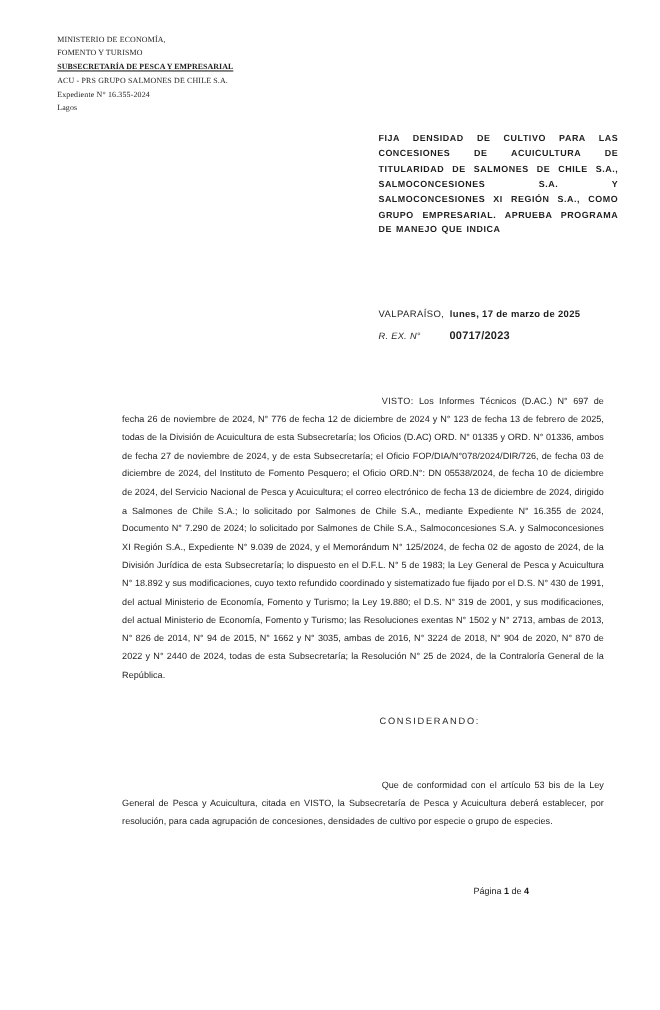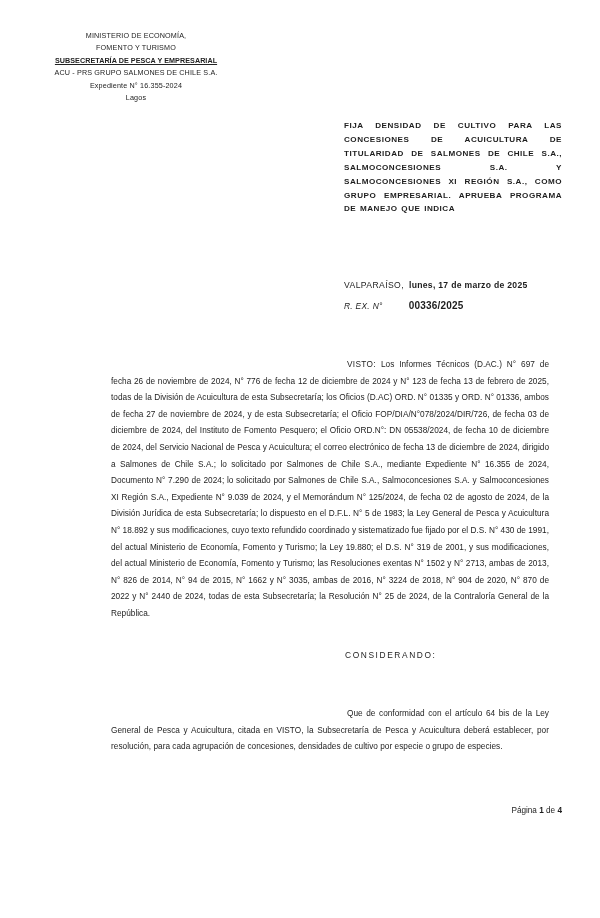--- a/index.html
+++ b/index.html
@@ -22,25 +22,26 @@
     inset: 0;
     background: #ffffff;
   }
 
   
   .doc-header {
     position: absolute;
     left: 52px;
     top: 30px;
     width: 168px;
-    text-align: center;
+    text-align: left;
     font-size: 7.2px;
     line-height: 12.4px;
     letter-spacing: 0.15px;
     color: #222;
+    font-family: Liberation Serif, serif;
   }
   .doc-header .line { display: block; white-space: nowrap; }
   .doc-header .underlined {
     text-decoration: underline;
     font-weight: 700;
     letter-spacing: 0.05px;
   }
 
   
   .title-block {
@@ -115,21 +116,21 @@
     letter-spacing: 1.6px;
     color: #1d1d1d;
     white-space: nowrap;
   }
 
   
   .page-footer {
     position: absolute;
     left: 0;
     top: 806px;
-    width: 562px;
+    width: 481px;
     text-align: right;
     font-size: 8.2px;
     color: #1d1d1d;
   }
   .page-footer .pg-strong { font-weight: 700; }
 </style>
 </head>
 <body>
 
 <div class="page">
@@ -143,31 +144,31 @@
     <span class="line">Lagos</span>
   </div>
 
   <div class="title-block">FIJA DENSIDAD DE CULTIVO PARA LAS CONCESIONES DE ACUICULTURA DE TITULARIDAD DE SALMONES DE CHILE S.A., SALMOCONCESIONES S.A. Y SALMOCONCESIONES XI REGIÓN S.A., COMO GRUPO EMPRESARIAL. APRUEBA PROGRAMA DE MANEJO QUE INDICA</div>
 
   <div class="place-date">
     <span class="city">VALPARAÍSO,</span><span class="date">lunes, 17 de marzo de 2025</span>
   </div>
 
   <div class="res-number">
-    <span class="label">R. EX. N°</span><span class="value">00336/2025</span>
+    <span class="label">R. EX. N°</span><span class="value">00717/2023</span>
   </div>
 
   <div class="body-block vistos">
     <p class="indent-first"><span class="kw">VISTO:</span><span> Los Informes Técnicos (D.AC.) N° 697 de fecha 26 de noviembre de 2024, N° 776 de fecha 12 de diciembre de 2024 y N° 123 de fecha 13 de febrero de 2025, todas de la División de Acuicultura de esta Subsecretaría; los Oficios (D.AC) ORD. N° 01335 y ORD. N° 01336, ambos de fecha 27 de noviembre de 2024, y de esta Subsecretaría; el Oficio FOP/DIA/N°078/2024/DIR/726, de fecha 03 de diciembre de 2024, del Instituto de Fomento Pesquero; el Oficio ORD.N°: DN 05538/2024, de fecha 10 de diciembre de 2024, del Servicio Nacional de Pesca y Acuicultura; el correo electrónico de fecha 13 de diciembre de 2024, dirigido a Salmones de Chile S.A.; lo solicitado por Salmones de Chile S.A., mediante Expediente N° 16.355 de 2024, Documento N° 7.290 de 2024; lo solicitado por Salmones de Chile S.A., Salmoconcesiones S.A. y Salmoconcesiones XI Región S.A., Expediente N° 9.039 de 2024, y el Memorándum N° 125/2024, de fecha 02 de agosto de 2024, de la División Jurídica de esta Subsecretaría; lo dispuesto en el D.F.L. N° 5 de 1983; la Ley General de Pesca y Acuicultura N° 18.892 y sus modificaciones, cuyo texto refundido coordinado y sistematizado fue fijado por el D.S. N° 430 de 1991, del actual Ministerio de Economía, Fomento y Turismo; la Ley 19.880; el D.S. N° 319 de 2001, y sus modificaciones, del actual Ministerio de Economía, Fomento y Turismo; las Resoluciones exentas N° 1502 y N° 2713, ambas de 2013, N° 826 de 2014, N° 94 de 2015, N° 1662 y N° 3035, ambas de 2016, N° 3224 de 2018, N° 904 de 2020, N° 870 de 2022 y N° 2440 de 2024, todas de esta Subsecretaría; la Resolución N° 25 de 2024, de la Contraloría General de la República.</span></p>
   </div>
 
   <div class="considerando-heading">CONSIDERANDO:</div>
 
   <div class="body-block considerando-body">
-    <p class="indent-first">Que de conformidad con el artículo 64 bis de la Ley General de Pesca y Acuicultura, citada en VISTO, la Subsecretaría de Pesca y Acuicultura deberá establecer, por resolución, para cada agrupación de concesiones, densidades de cultivo por especie o grupo de especies.</p>
+    <p class="indent-first">Que de conformidad con el artículo 53 bis de la Ley General de Pesca y Acuicultura, citada en VISTO, la Subsecretaría de Pesca y Acuicultura deberá establecer, por resolución, para cada agrupación de concesiones, densidades de cultivo por especie o grupo de especies.</p>
   </div>
 
   <div class="page-footer">
     <span>Página</span>
     <span class="pg-strong">1</span>
     <span>de</span>
     <span class="pg-strong">4</span>
   </div>
 
 </div>

